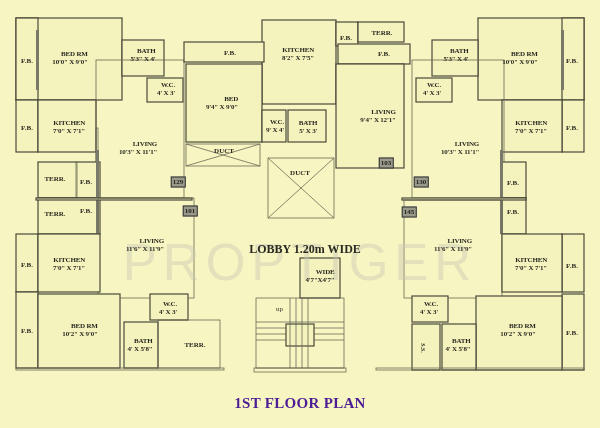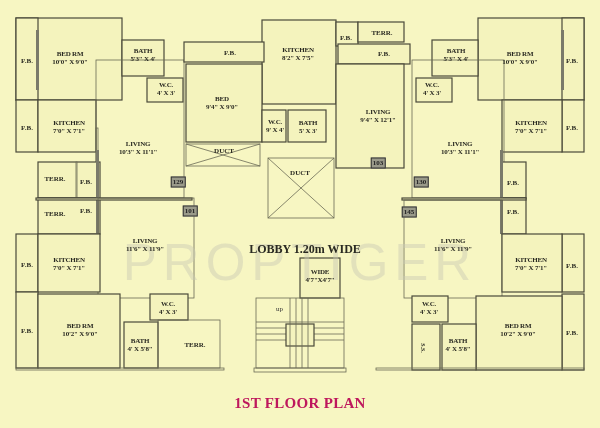--- a/index.html
+++ b/index.html
@@ -7,34 +7,34 @@
       width: 600px; height: 428px; overflow: hidden;
       background: #f7f6c2;
       position: relative;
       font-family: "Liberation Serif", "DejaVu Serif", serif;
     }
     #plan { position: absolute; left: 0; top: 0; width: 600px; height: 428px; }
     .wall { fill: #f4f3bd; stroke: #4a4a3a; stroke-width: 1.2; }
     .thin { fill: none; stroke: #6a6a55; stroke-width: 0.8; }
     .dark { fill: #7a7a6a; }
     .lbl {
-      position: absolute; text-align: center; color: #2a2a22;
+      position: absolute; text-align: right; color: #2a2a22;
       font-weight: bold; font-size: 7px; line-height: 8px; white-space: nowrap;
       transform: translate(-50%, -50%); letter-spacing: -0.2px;
     }
     .lbl .d { display: block; font-size: 7px; }
     .num {
       position: absolute; font-size: 7px; font-weight: bold; color: #222;
       background: #9a9a8a; border: 1px solid #333; padding: 0 1px; line-height: 9px;
       transform: translate(-50%, -50%);
     }
     .fb { position: absolute; font-size: 7px; font-weight: bold; color: #2a2a22; transform: translate(-50%, -50%); }
     #title {
       position: absolute; left: 300px; top: 403px; transform: translate(-50%, -50%);
-      font-size: 15px; font-weight: bold; color: #be185d; letter-spacing: 0.3px;
+      font-size: 15px; font-weight: bold; color: #4c1d95; letter-spacing: 0.3px;
     }
     #lobby { position: absolute; left: 305px; top: 236px; transform: translate(-50%,-50%); font-size: 12px; font-weight: bold; color: #2a2a22; white-space: nowrap; margin-top: 13px; }
     #watermark { position: absolute; left: 300px; top: 262px; transform: translate(-50%,-50%); font-family: "Liberation Sans", sans-serif; font-size: 51px; color: rgba(200,200,180,0.45); letter-spacing: 6px; }
     .up { position: absolute; font-size: 7px; color: #333; text-align: right; }
   </style>
 </head>
 <body>
 
 <svg id="plan" viewBox="0 0 600 428" xmlns="http://www.w3.org/2000/svg">
 
@@ -168,17 +168,17 @@
 <div class="fb" style="left:572px;top:333px">F.B.</div>
 <div class="fb" style="left:423px;top:348px;transform:translate(-50%,-50%) rotate(90deg);font-size:6px">S.S.</div>
 <div class="fb" style="left:224px;top:151px">DUCT</div>
 <div class="fb" style="left:300px;top:173px">DUCT</div>
 
 <div id="lobby">LOBBY 1.20m WIDE</div>
 <div class="up" style="left:276px;top:305px">up</div>
 
 <div class="num" style="left:190px;top:211px">101</div>
 <div class="num" style="left:178px;top:182px">129</div>
-<div class="num" style="left:378px;top:163px">103</div>
+<div class="num" style="left:386px;top:163px">103</div>
 <div class="num" style="left:421px;top:182px">130</div>
 <div class="num" style="left:409px;top:212px">145</div>
 
 <div id="title">1ST FLOOR PLAN</div>
 
 </body></html>

